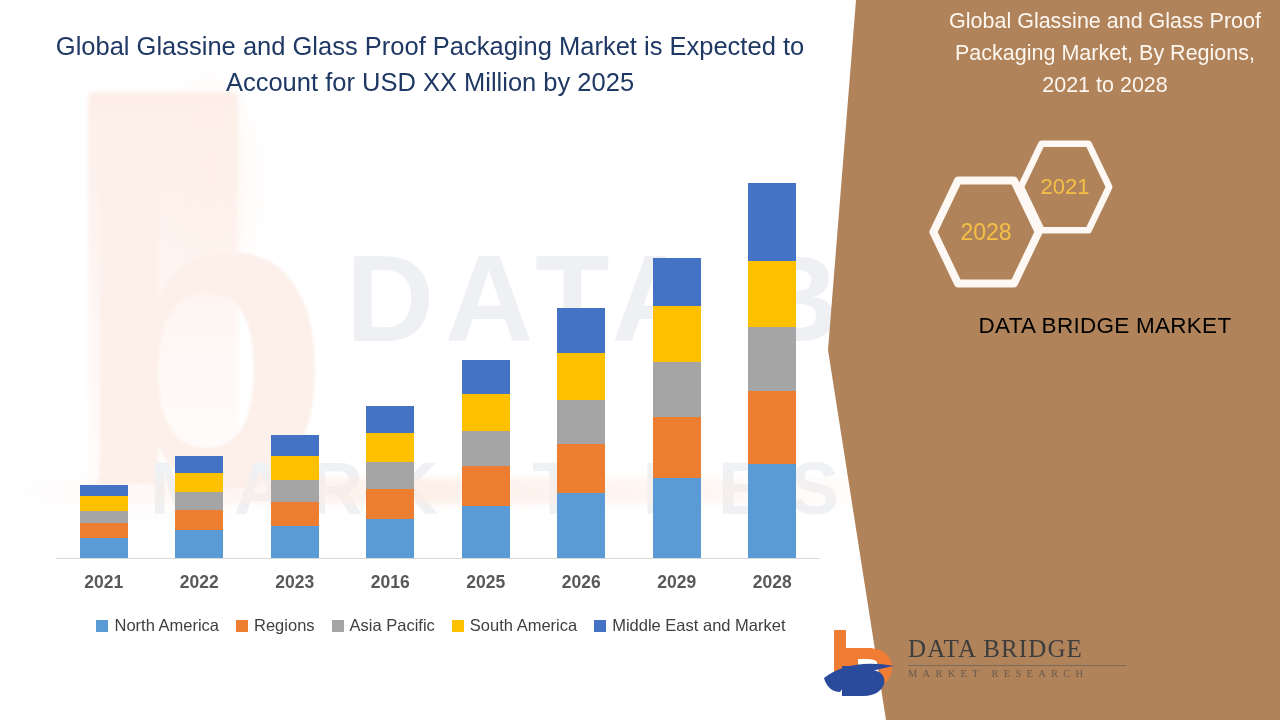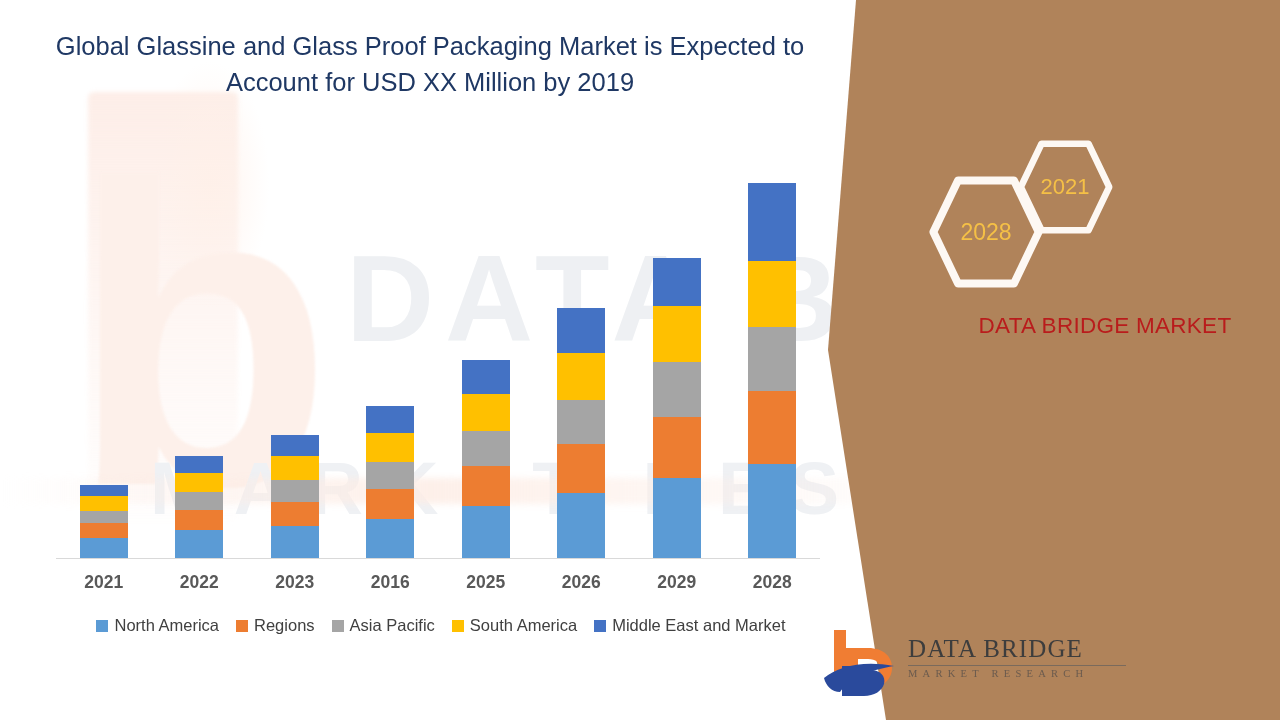--- a/index.html
+++ b/index.html
@@ -57,21 +57,21 @@
   .panel-title{position:absolute;left:120px;top:6px;width:330px;text-align:center;
     color:#fdf7f1;font-size:21.5px;line-height:1.48;font-weight:400;}
   .hexwrap{position:absolute;left:108px;top:140px;width:340px;height:160px;}
   .hex{position:absolute;display:flex;align-items:center;justify-content:center;
     color:#f5c046;font-weight:400;}
   .hex svg{position:absolute;left:0;top:0;}
   .hex span{position:relative;z-index:2;}
   .hex-2028{left:0px;top:36px;width:116px;height:112px;font-size:23px;}
   .hex-2021{left:88px;top:0px;width:98px;height:94px;font-size:22px;}
   .brand{position:absolute;left:120px;top:310px;width:330px;text-align:center;
-    color:#b91c1c;font-size:22.5px;line-height:1.38;letter-spacing:.012em;}
+    color:#000000;font-size:22.5px;line-height:1.38;letter-spacing:.012em;}
 
   
   .logo{position:absolute;left:0px;top:626px;width:460px;height:80px;}
   .logo-mark{position:absolute;left:0px;top:0px;width:86px;height:74px;}
   .logo-text{position:absolute;left:88px;top:10px;width:230px;}
   .logo-name{color:#3d3d3d;font-size:25px;letter-spacing:.045em;line-height:1;
     font-family:"Liberation Serif", serif;}
   .logo-rule{width:218px;height:1px;background:#7a6a5c;margin:4px 0 3px 0;}
   .logo-sub{color:#6b5b4e;font-size:10.5px;letter-spacing:.50em;line-height:1;
     font-family:"Liberation Serif", serif;}
@@ -81,21 +81,21 @@
 
 <div id="stage">
 
   <div class="bg-tint-a"></div>
   <div class="bg-tint-c"></div>
   <div class="wm-logo">b</div>
   <div class="wm wm-top">DATA BRIDGE</div>
   <div class="wm wm-bot">MARKET RESEARCH</div>
   <div class="bg-tint-b"></div>
 
-  <div class="chart-title">Global Glassine and Glass Proof Packaging Market is Expected to Account for USD XX Million by 2019</div>
+  <div class="chart-title">Global Glassine and Glass Proof Packaging Market is Expected to Account for USD XX Million by 2025</div>
 
   <div class="plot">
     <div class="axis-line"></div>
     <div id="bars">
         <div class="bar-group" style="left: 79.75px;">
           <div class="seg" style="background: rgb(91, 155, 213); height: 20.3704px;"></div>
           <div class="seg" style="background: rgb(237, 125, 49); height: 14.8148px;"></div>
           <div class="seg" style="background: rgb(165, 165, 165); height: 12.037px;"></div>
           <div class="seg" style="background: rgb(255, 192, 0); height: 14.8148px;"></div>
           <div class="seg" style="background: rgb(68, 114, 196); height: 11.1111px;"></div>
@@ -185,20 +185,21 @@
       </div>
     </div>
 
   <div class="panel">
     <svg width="460" height="720" viewBox="0 0 460 720">
       <path id="panelPath" d="M 36 0 L 460 0 L 460 720 L 66 720 L 8 350 Z" fill="#b0835a"></path>
     </svg>
   </div>
 
   <div class="panel-content">
+    <div class="panel-title">Global Glassine and Glass Proof Packaging Market, By Regions, 2021 to 2028</div>
 
     <div class="hexwrap">
       <div class="hex hex-2028">
         <svg viewBox="0 0 100 100" width="116" height="112">
           <polygon points="25,4 75,4 97,50 75,96 25,96 3,50" fill="none" stroke="#fdf8f3" stroke-width="7" stroke-linejoin="round"></polygon>
         </svg>
         <span>2028</span>
       </div>
       <div class="hex hex-2021">
         <svg viewBox="0 0 100 100" width="98" height="94">

